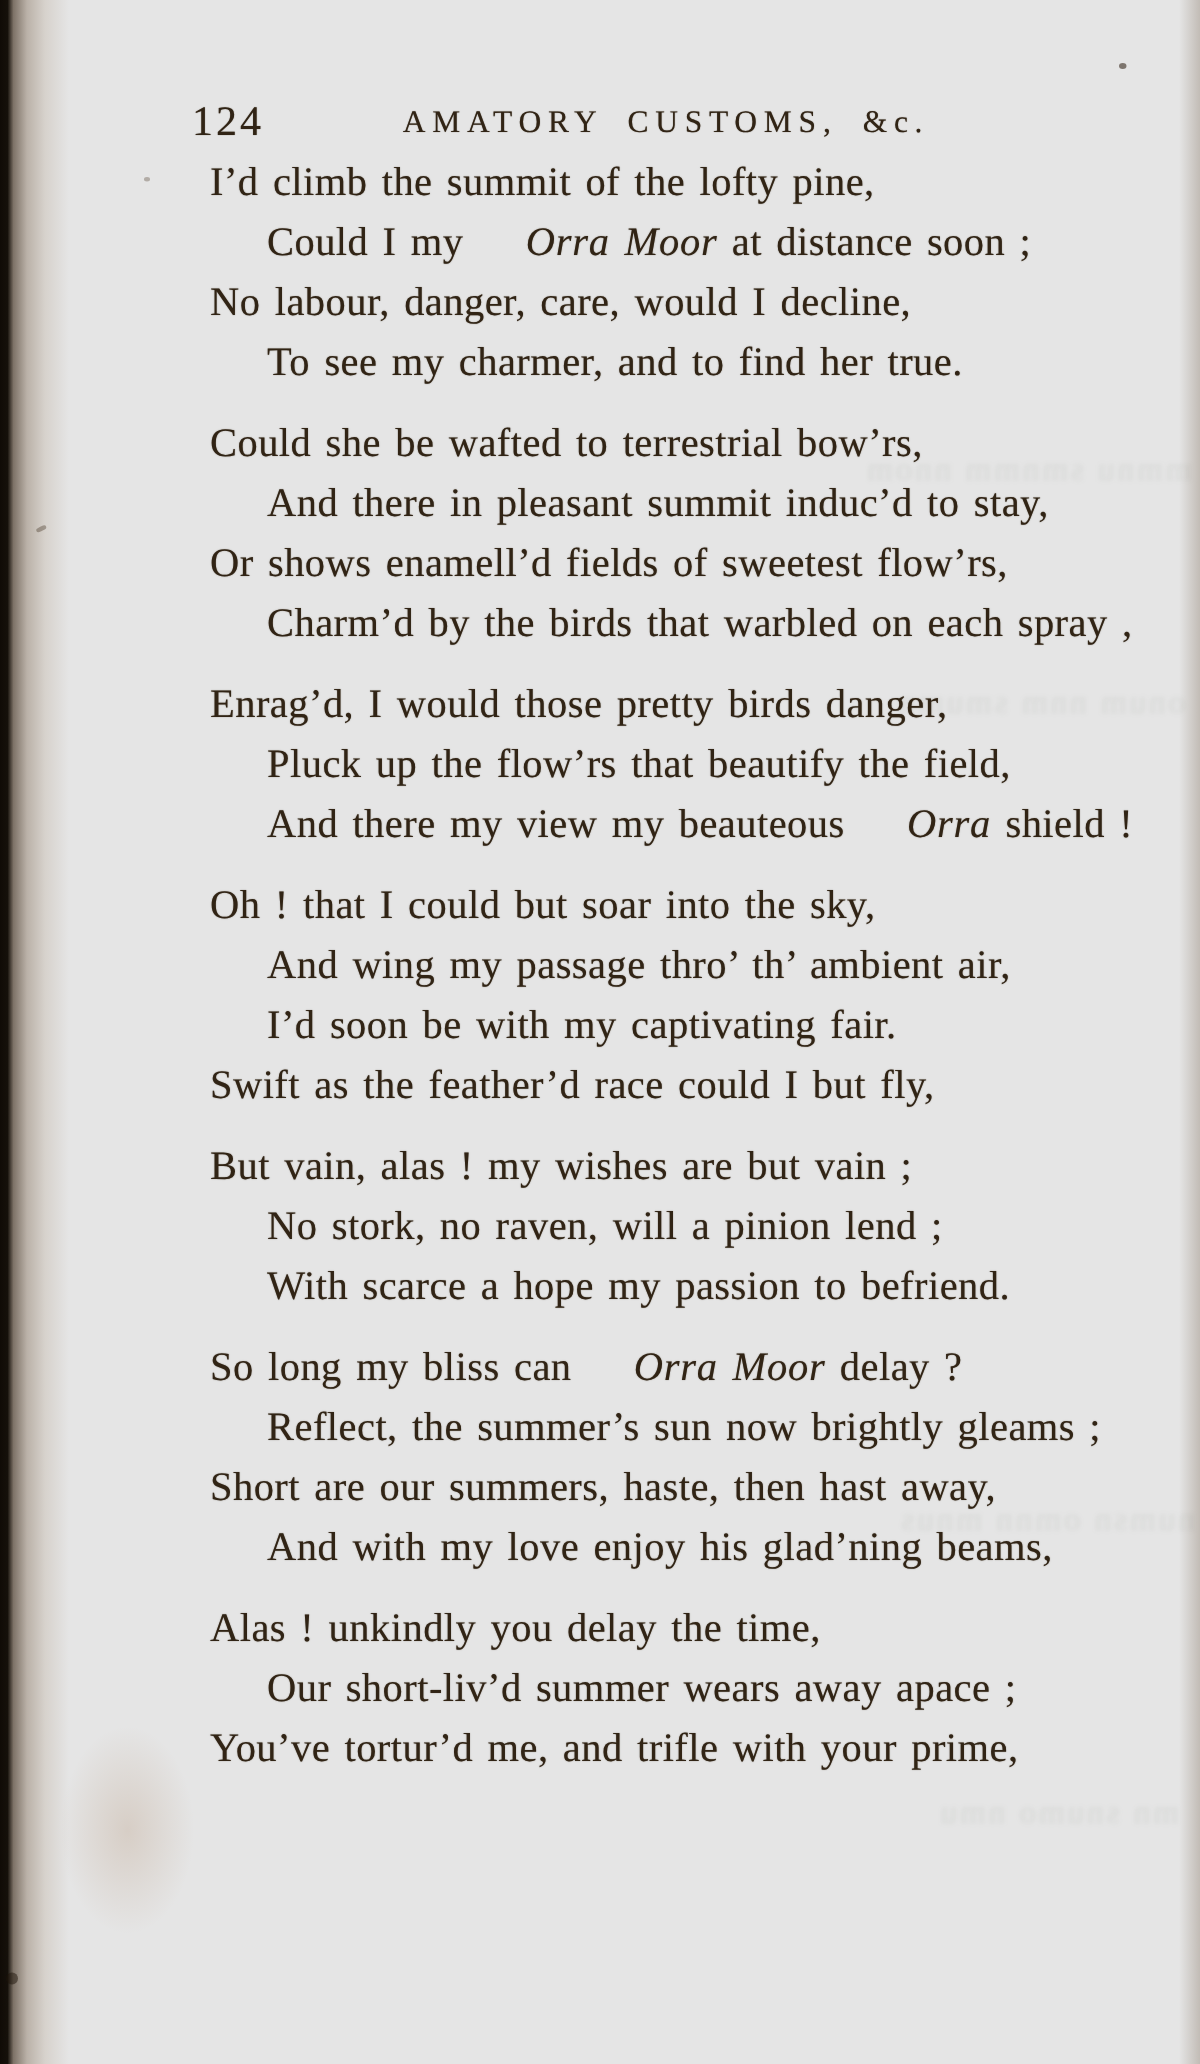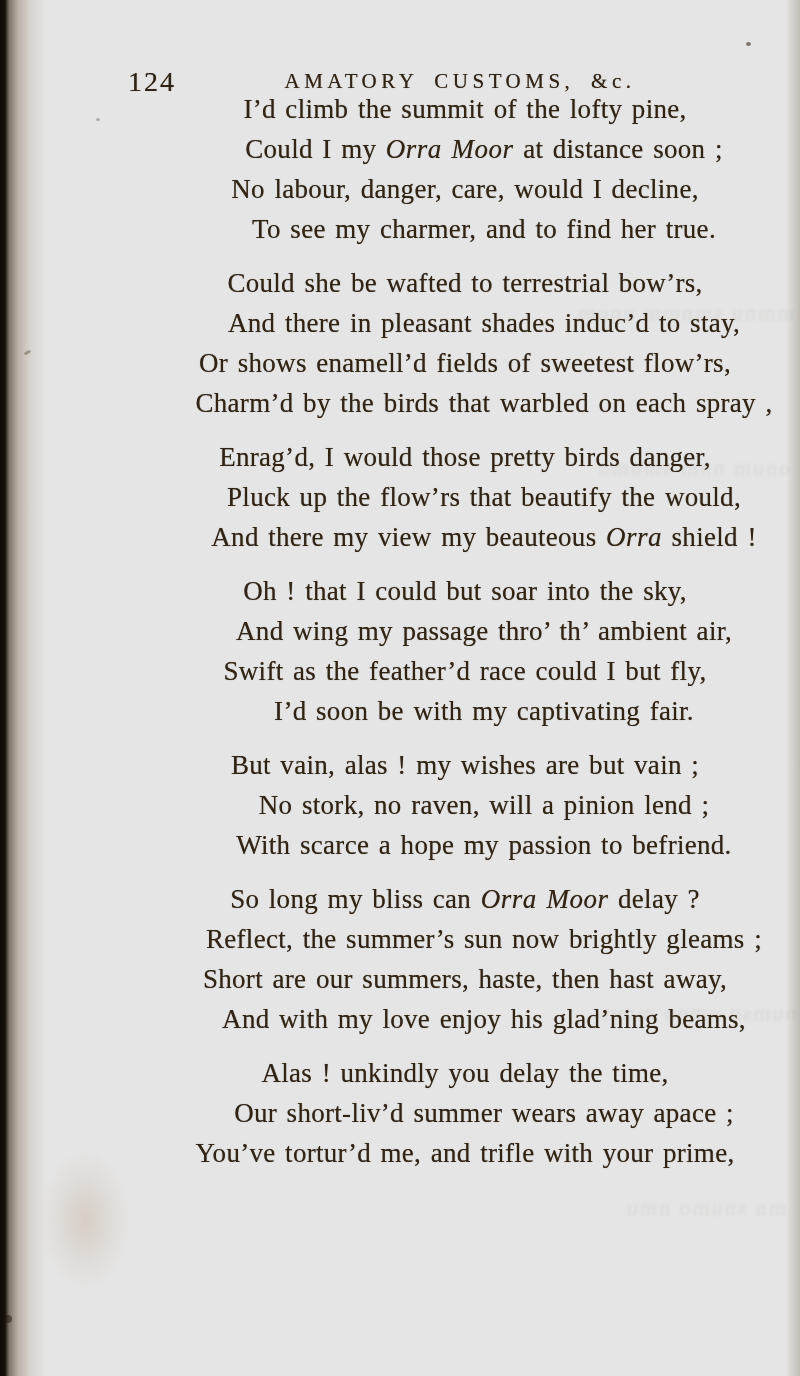--- a/index.html
+++ b/index.html
@@ -65,48 +65,47 @@
   .page-number {
     position: absolute;
     left: 128px;
     top: 0;
     font-size: 28px;
     letter-spacing: 2px;
     text-shadow: 0 0 0.7px rgba(43,30,14,0.65);
   }
   .head-title {
     position: absolute;
-    left: 460px;
+    left: 444px;
     top: 3px;
     transform: translateX(-50%);
     font-size: 21px;
     letter-spacing: 4.5px;
     word-spacing: 7px;
     white-space: nowrap;
     text-shadow: 0 0 0.7px rgba(43,30,14,0.6);
   }
 
   .poem {
     position: absolute;
-    top: 89px;
+    top: 101px;
     left: 140px;
     width: 650px;
-    text-align: center;
   }
   .stanza { margin: 0 0 14px 0; }
   .line {
     font-size: 27px;
     line-height: 40px;
     letter-spacing: 0.3px;
     word-spacing: 2.5px;
     white-space: nowrap;
     text-shadow: 0 0 0.8px rgba(46,32,15,0.55);
   }
   .line.indent { padding-left: 38px; }
-  .line i { letter-spacing: 0.5px; }
+  .line i { letter-spacing: 0.5px; margin-left: 32px; }
 </style>
 </head>
 <body>
 
 <div class="page">
 
   <div class="spine"></div>
   <div class="right-edge"></div>
 
   <div class="ghost" style="top:300px; right:6px;">mmnu smnmm nnom</div>
@@ -127,34 +126,34 @@
 
   <div class="poem">
       <div class="stanza">
         <div class="line"><span>I’d climb the summit of the lofty pine,</span></div>
         <div class="line indent"><span>Could I my </span><i>Orra Moor</i><span> at distance soon ;</span></div>
         <div class="line"><span>No labour, danger, care, would I decline,</span></div>
         <div class="line indent"><span>To see my charmer, and to find her true.</span></div>
       </div>
       <div class="stanza">
         <div class="line"><span>Could she be wafted to terrestrial bow’rs,</span></div>
-        <div class="line indent"><span>And there in pleasant shades induc’d to stay,</span></div>
+        <div class="line indent"><span>And there in pleasant summit induc’d to stay,</span></div>
         <div class="line"><span>Or shows enamell’d fields of sweetest flow’rs,</span></div>
         <div class="line indent"><span>Charm’d by the birds that warbled on each spray ,</span></div>
       </div>
       <div class="stanza">
         <div class="line"><span>Enrag’d, I would those pretty birds danger,</span></div>
-        <div class="line indent"><span>Pluck up the flow’rs that beautify the would,</span></div>
+        <div class="line indent"><span>Pluck up the flow’rs that beautify the field,</span></div>
         <div class="line indent"><span>And there my view my beauteous </span><i>Orra</i><span> shield !</span></div>
       </div>
       <div class="stanza">
         <div class="line"><span>Oh ! that I could but soar into the sky,</span></div>
         <div class="line indent"><span>And wing my passage thro’ th’ ambient air,</span></div>
+        <div class="line indent"><span>I’d soon be with my captivating fair.</span></div>
         <div class="line"><span>Swift as the feather’d race could I but fly,</span></div>
-        <div class="line indent"><span>I’d soon be with my captivating fair.</span></div>
       </div>
       <div class="stanza">
         <div class="line"><span>But vain, alas ! my wishes are but vain ;</span></div>
         <div class="line indent"><span>No stork, no raven, will a pinion lend ;</span></div>
         <div class="line indent"><span>With scarce a hope my passion to befriend.</span></div>
       </div>
       <div class="stanza">
         <div class="line"><span>So long my bliss can </span><i>Orra Moor</i><span> delay ?</span></div>
         <div class="line indent"><span>Reflect, the summer’s sun now brightly gleams ;</span></div>
         <div class="line"><span>Short are our summers, haste, then hast away,</span></div>

